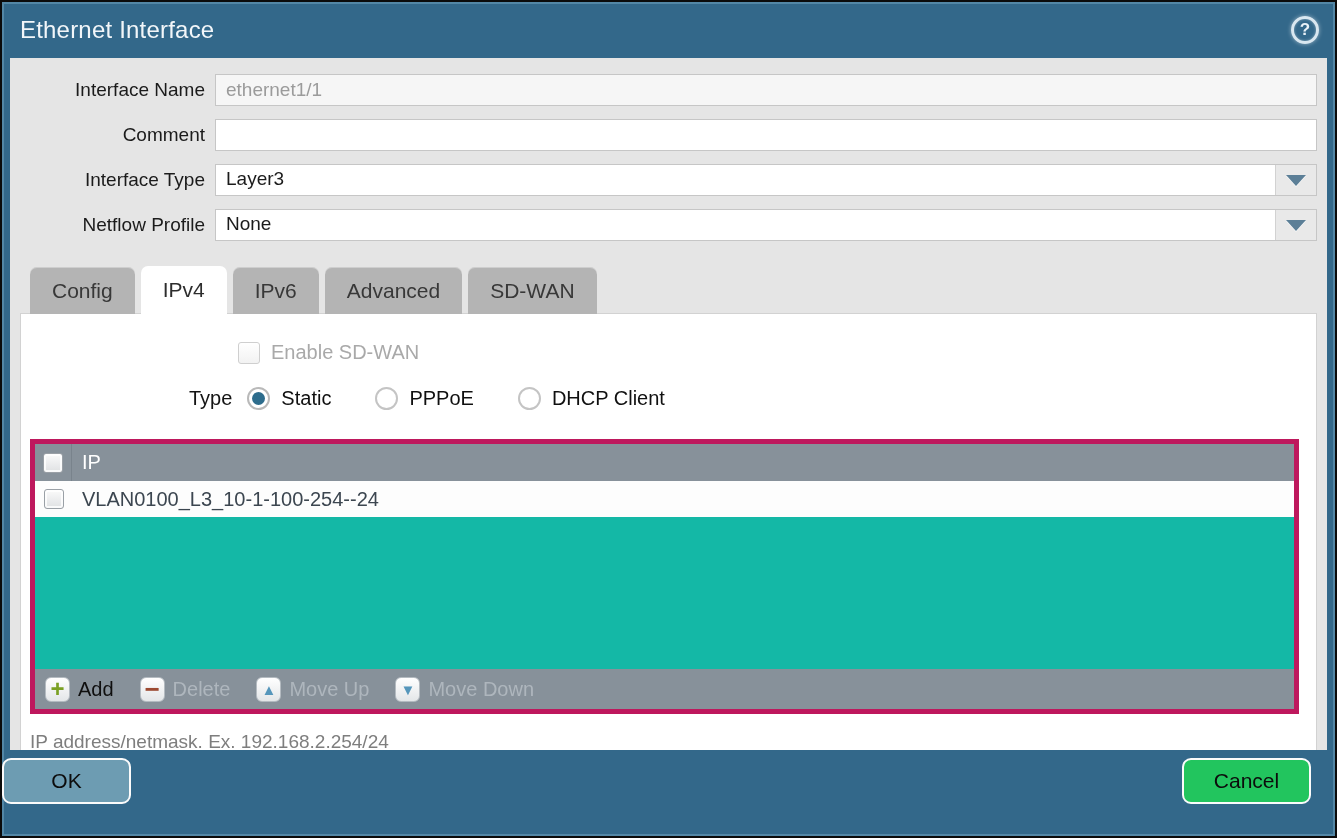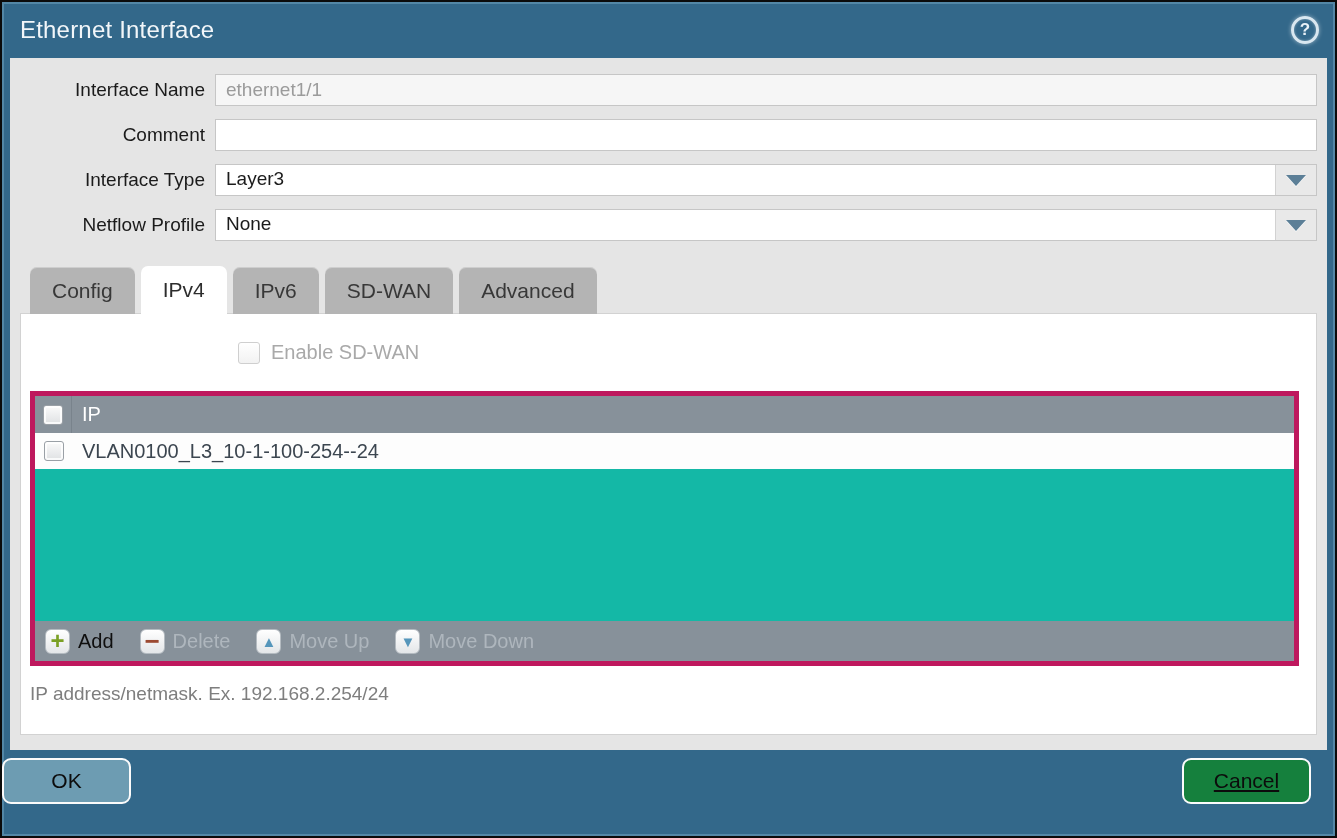--- a/index.html
+++ b/index.html
@@ -199,21 +199,21 @@
     padding:0 24px 24px 0;
   }
   .btn {
     height:46px; min-width:129px;
     border:2px solid #fbfbfb; border-radius:9px;
     font-family:"Liberation Sans", sans-serif;
     font-size:21px; color:#0c0c0c;
     cursor:pointer;
   }
   .btn.ok { background:#6d9cb2; margin-right:13px; }
-  .btn.cancel { background:#15803d;text-decoration:underline; }
+  .btn.cancel { background:#22c55e; }
 </style>
 </head>
 <body>
 
 <div class="window">
 
   <div class="titlebar">
     <span class="title">Ethernet Interface</span>
     <span class="spacer"></span>
     <span class="help-badge">?</span>
@@ -256,31 +256,48 @@
               <span class="dd-arrow"></span>
             </div>
         </div>
       </div>
     </div>
 
     <div class="tabstrip">
       <div class="tab">Config</div>
       <div class="tab active">IPv4</div>
       <div class="tab">IPv6</div>
+      <div class="tab">Advanced</div>
       <div class="tab">SD-WAN</div>
-      <div class="tab">Advanced</div>
     </div>
 
     <div class="tabpanel">
 
       <div class="sdwan-row">
         <span class="checkbox"></span>
         <span class="sdwan-label">Enable SD-WAN</span>
       </div>
 
+      <div class="type-row">
+        <span class="type-label">Type</span>
+        <span class="radio-option">
+          <span class="radio selected">
+              <span class="dot"></span>
+            </span>
+          <span class="radio-label">Static</span>
+        </span>
+        <span class="radio-option">
+          <span class="radio"></span>
+          <span class="radio-label">PPPoE</span>
+        </span>
+        <span class="radio-option">
+          <span class="radio"></span>
+          <span class="radio-label">DHCP Client</span>
+        </span>
+      </div>
 
       <div class="ip-table">
         <div class="tbl-header">
           <span class="cb-cell">
             <span class="cb-small"></span>
           </span>
           <span class="col-ip">IP</span>
         </div>
         <div class="tbl-body">
           <div class="tbl-row">

